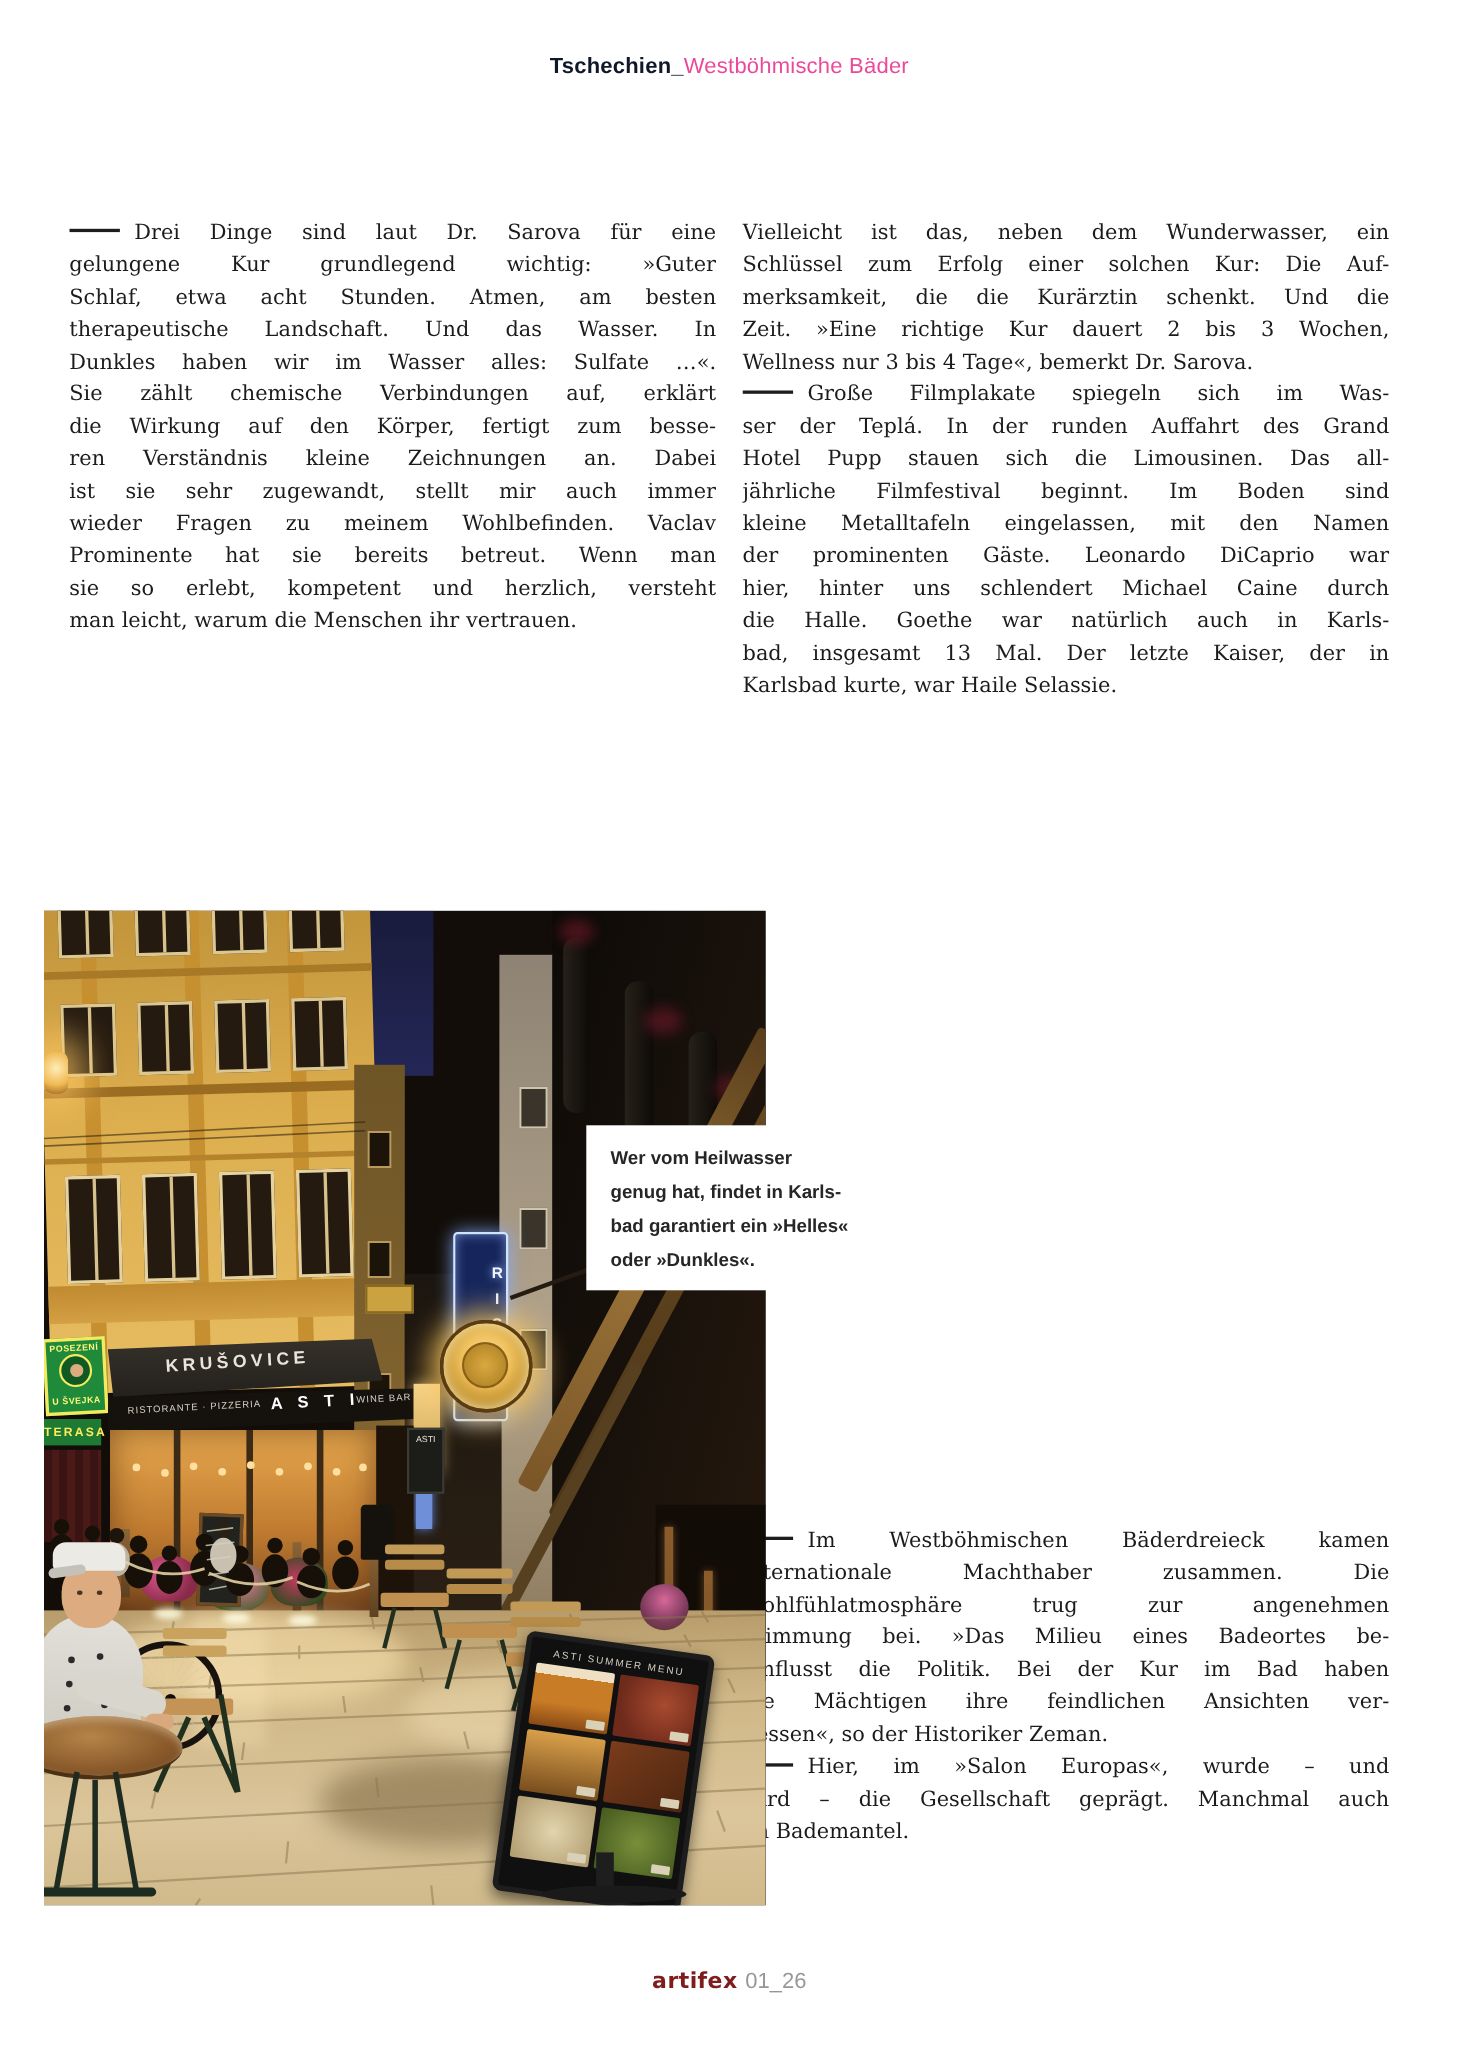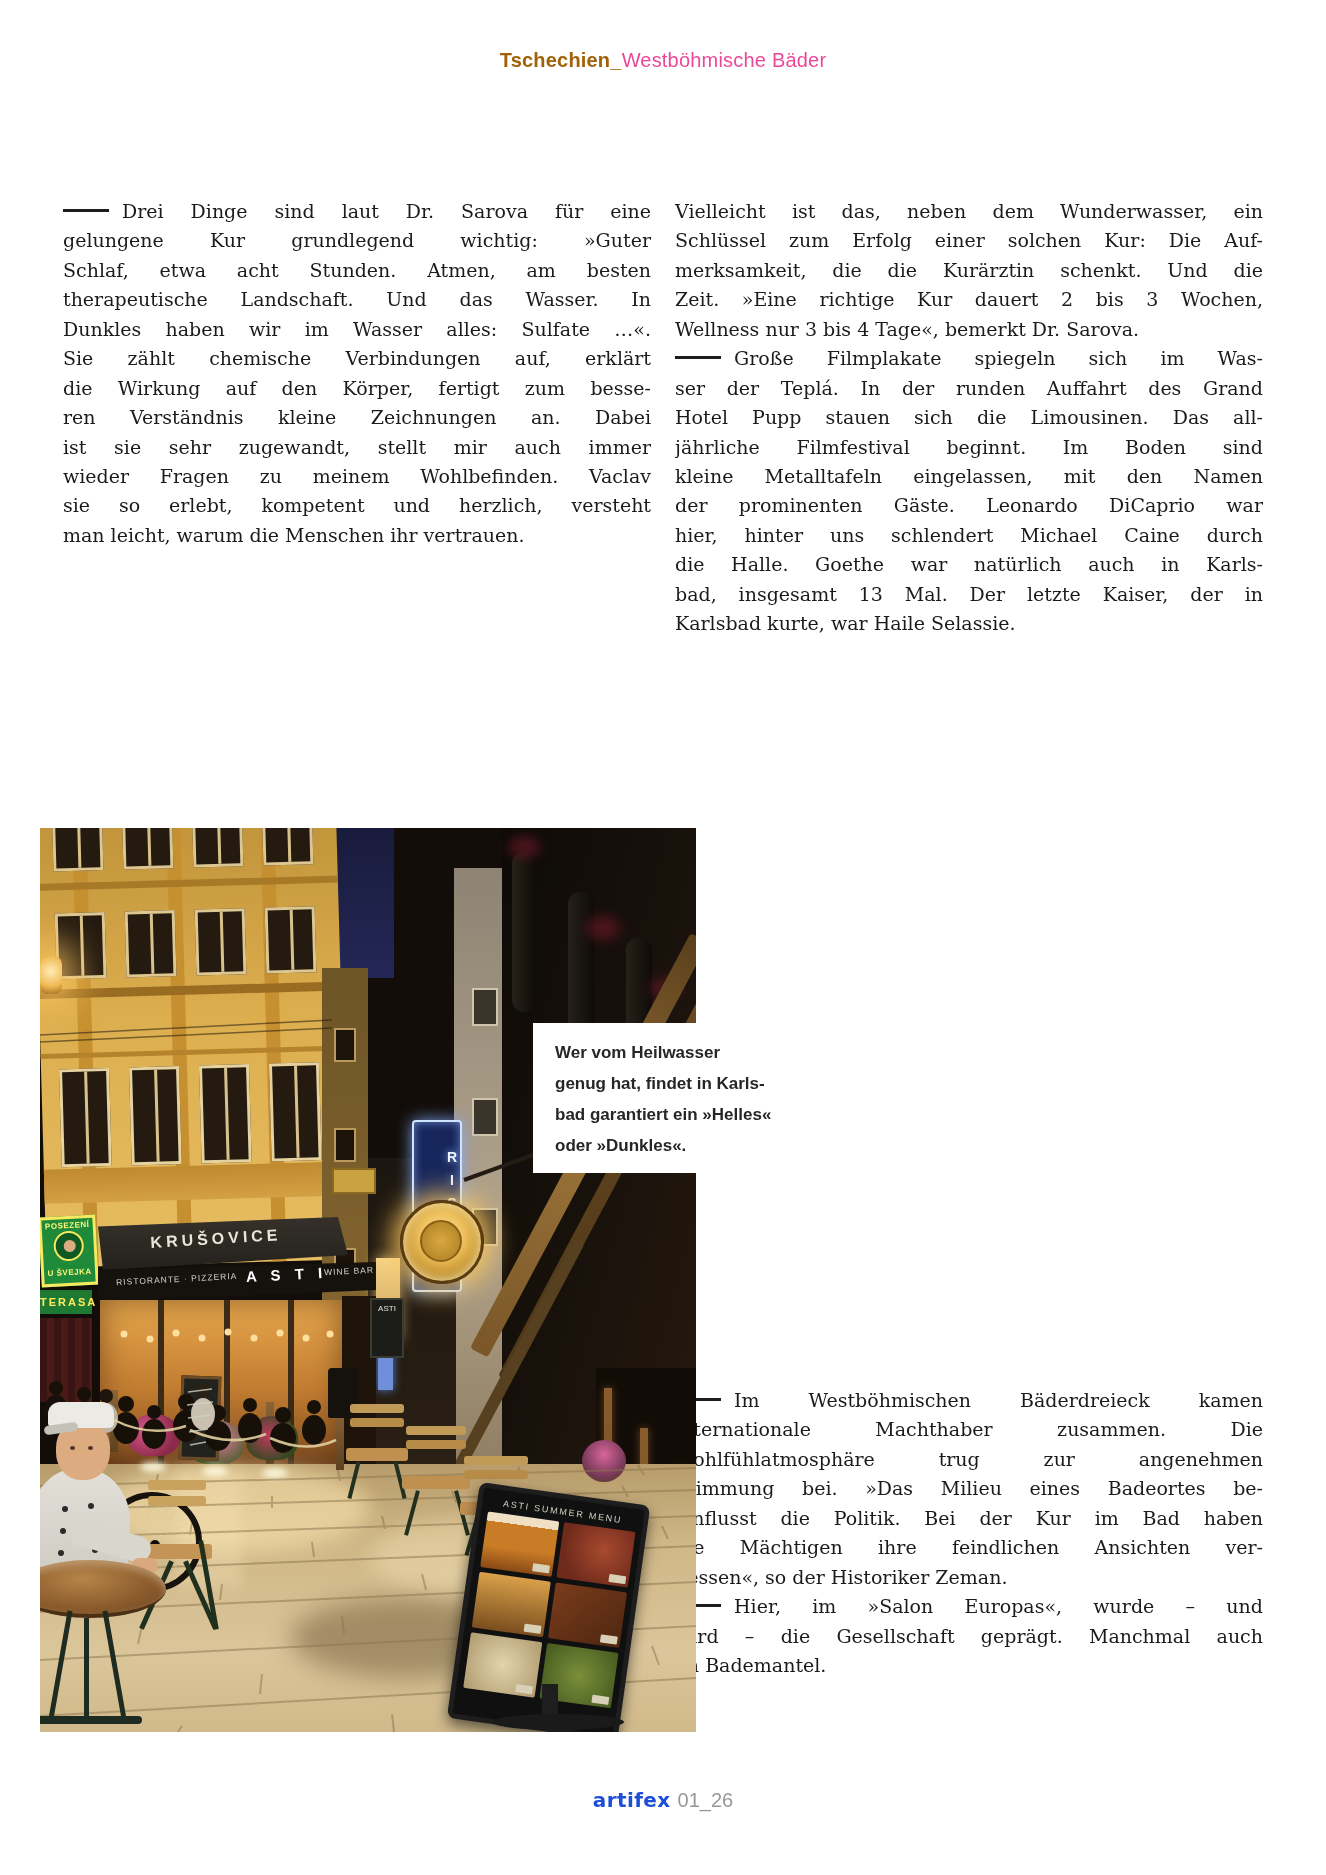--- a/index.html
+++ b/index.html
@@ -2,25 +2,25 @@
 <html><head>
 <meta charset="utf-8">
 <style>
   html,body{margin:0;padding:0;background:#ffffff;}
   .page{position:relative;width:1326px;height:1875px;background:#fff;overflow:hidden;
         font-family:"DejaVu Serif", serif;color:#1b1b1b;}
 
   
   .kicker{position:absolute;left:0;top:49px;width:100%;text-align:center;
           font-family:"Liberation Sans", sans-serif;font-size:20px;letter-spacing:.2px;}
-  .k-bold{font-weight:bold;color:#a16207;}
+  .k-bold{font-weight:bold;color:#0f172a;}
   .k-light{color:#ec4899;}
   .folio{position:absolute;left:0;top:1788px;width:100%;text-align:center;
          font-family:"DejaVu Sans", sans-serif;font-size:20px;}
-  .f-bold{font-weight:bold;color:#1d4ed8;letter-spacing:.4px;}
+  .f-bold{font-weight:bold;color:#7f1d1d;letter-spacing:.4px;}
   .f-num{color:#979797;margin-left:7px;font-family:"Liberation Sans", sans-serif;}
 
   
   .col{position:absolute;font-size:19px;line-height:29.45px;}
   .col-left{left:63px;top:197px;width:588px;}
   .col-right{left:675px;top:197px;width:588px;}
   .col-right-bottom{left:675px;top:1386px;width:588px;}
   .line{height:29.45px;overflow:hidden;text-align:justify;text-align-last:justify;}
   .line.last{text-align-last:left;}
   .para.dashed .line:first-child::before{content:"";display:inline-block;width:46px;height:0;
@@ -191,20 +191,21 @@
         <div class="line">Drei Dinge sind laut Dr. Sarova für eine</div>
         <div class="line">gelungene Kur grundlegend wichtig: »Guter</div>
         <div class="line">Schlaf, etwa acht Stunden. Atmen, am besten</div>
         <div class="line">therapeutische Landschaft. Und das Wasser. In</div>
         <div class="line">Dunkles haben wir im Wasser alles: Sulfate …«.</div>
         <div class="line">Sie zählt chemische Verbindungen auf, erklärt</div>
         <div class="line">die Wirkung auf den Körper, fertigt zum besse-</div>
         <div class="line">ren Verständnis kleine Zeichnungen an. Dabei</div>
         <div class="line">ist sie sehr zugewandt, stellt mir auch immer</div>
         <div class="line">wieder Fragen zu meinem Wohlbefinden. Vaclav</div>
+        <div class="line">Prominente hat sie bereits betreut. Wenn man</div>
         <div class="line">sie so erlebt, kompetent und herzlich, versteht</div>
         <div class="line last">man leicht, warum die Menschen ihr vertrauen.</div>
       </div>
   </section>
 
   <section class="col col-right">
     <div class="para">
         <div class="line">Vielleicht ist das, neben dem Wunderwasser, ein</div>
         <div class="line">Schlüssel zum Erfolg einer solchen Kur: Die Auf-</div>
         <div class="line">merksamkeit, die die Kurärztin schenkt. Und die</div>

